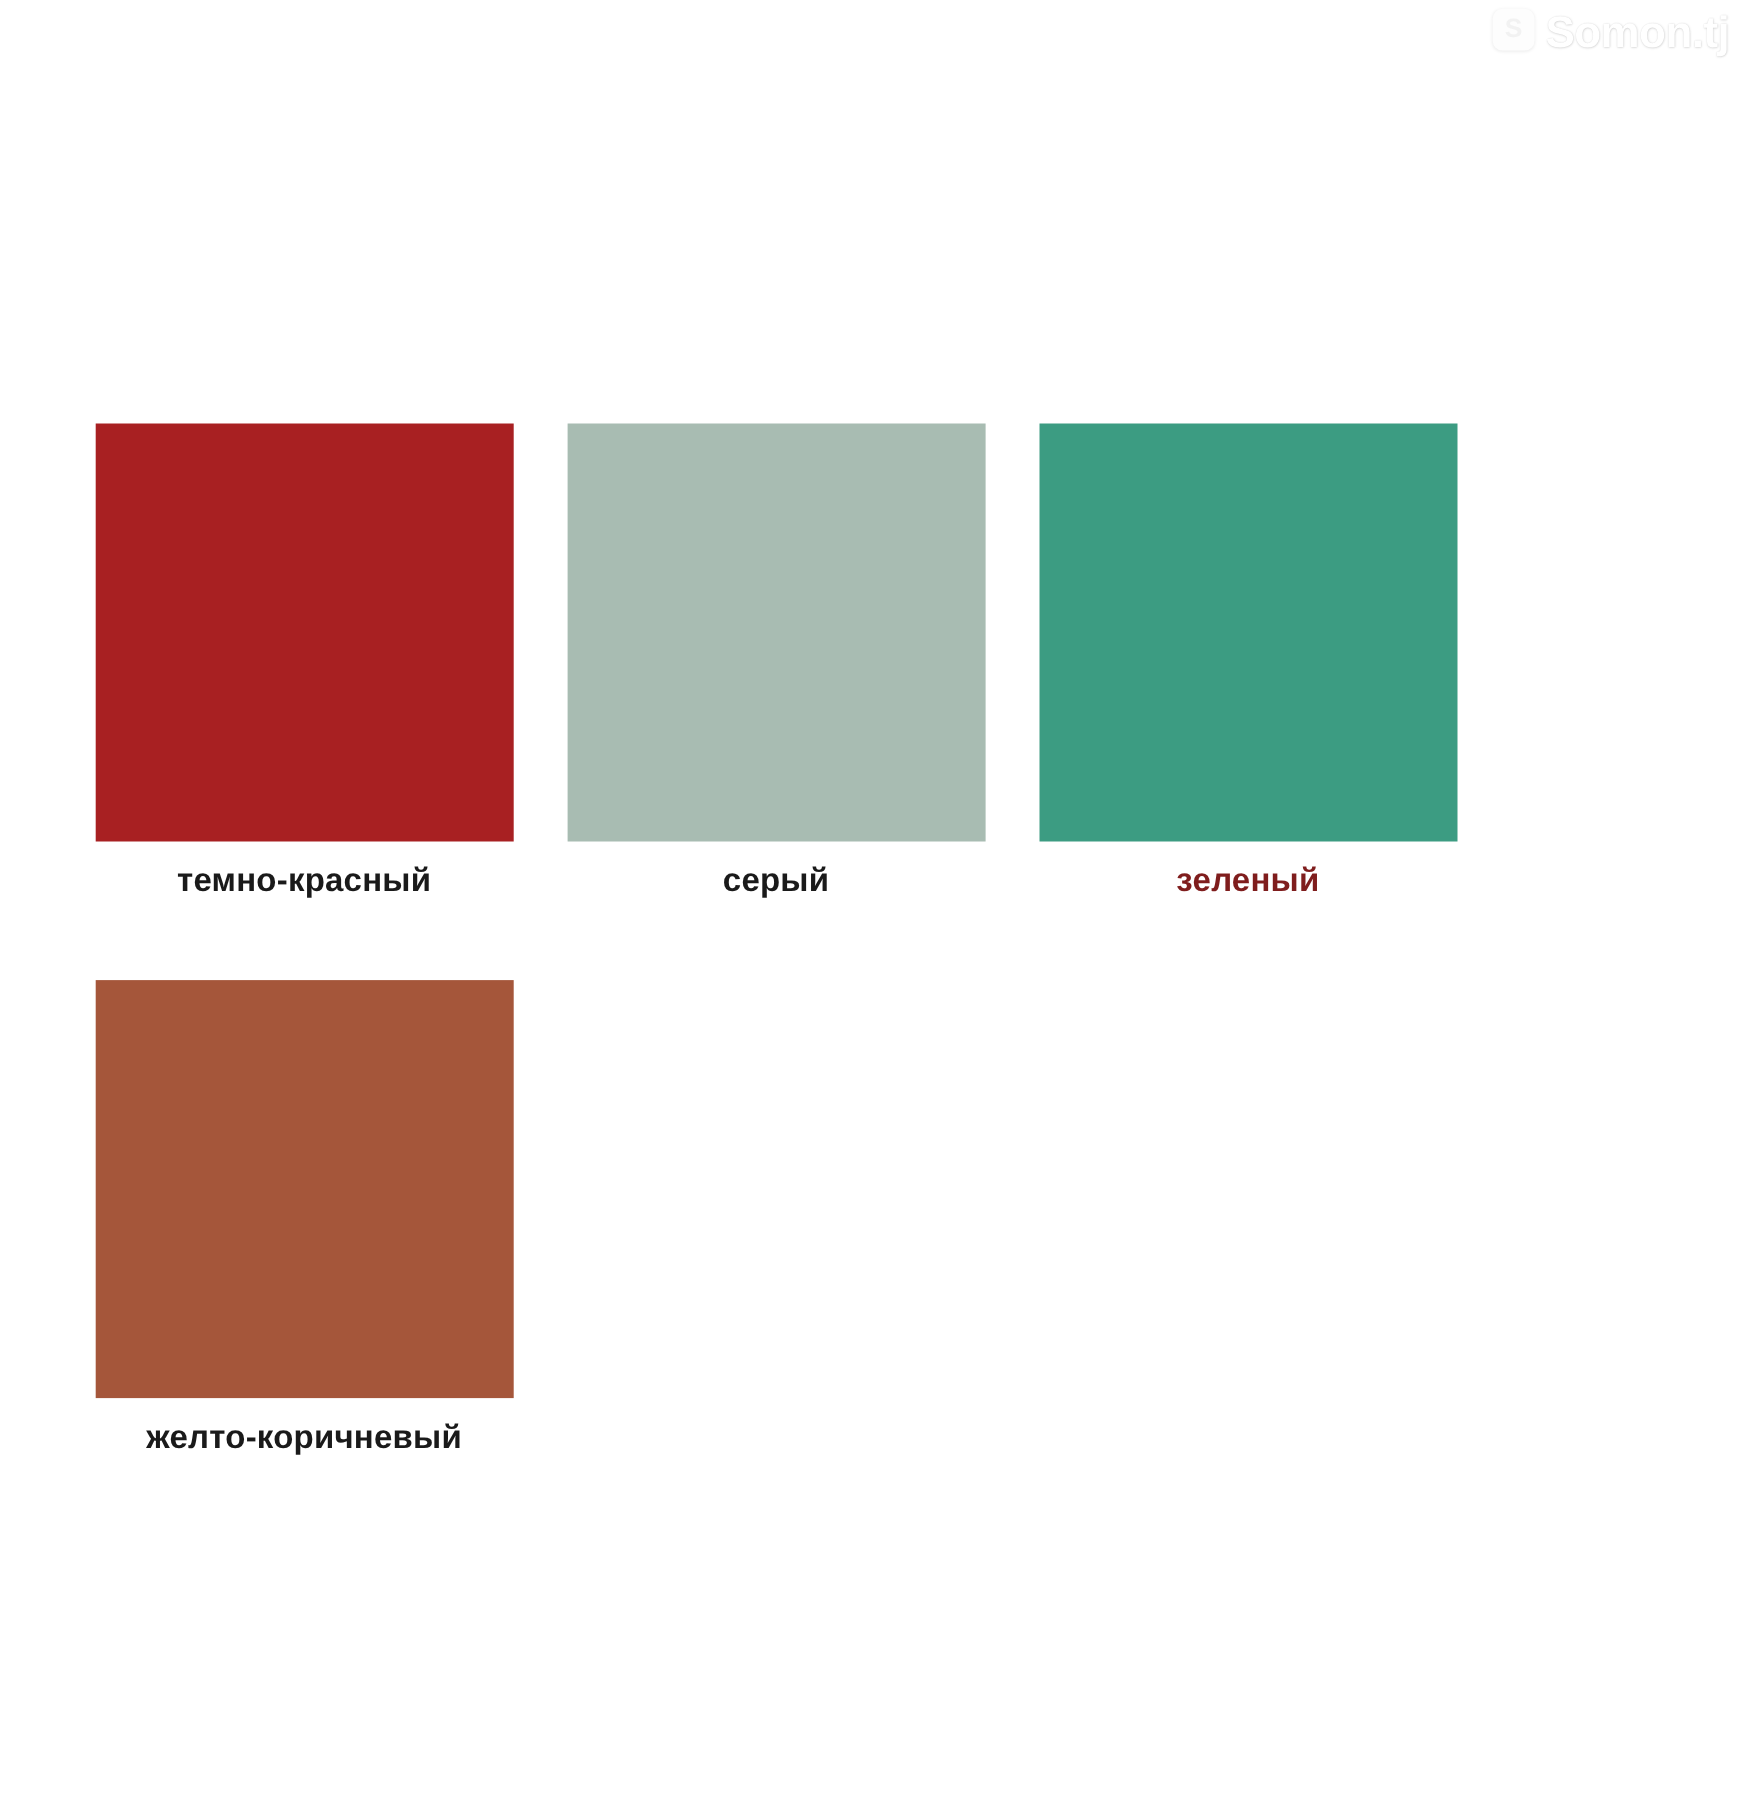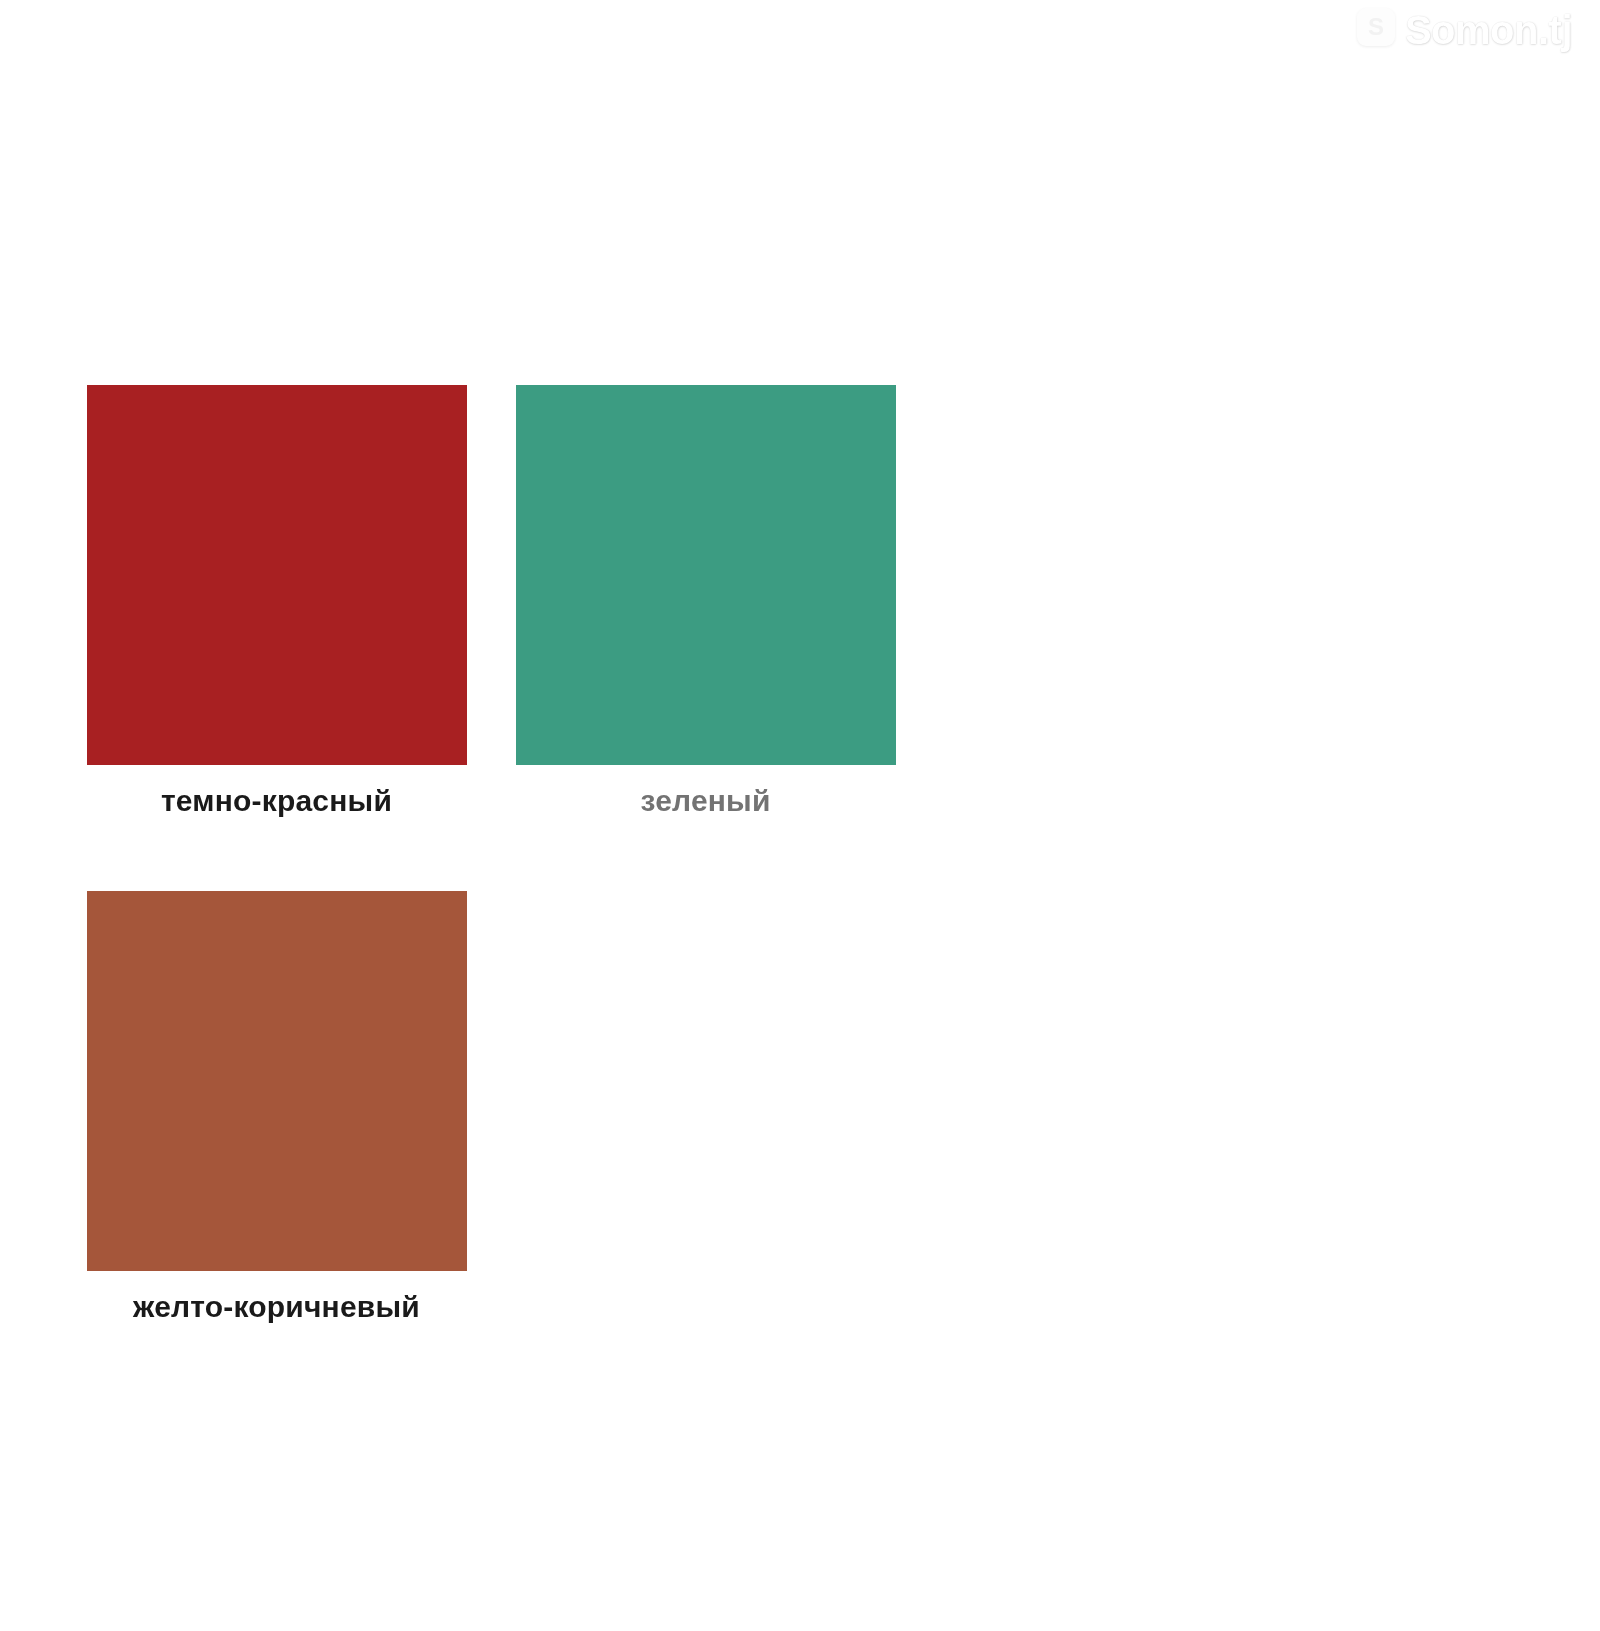--- a/index.html
+++ b/index.html
@@ -92,22 +92,26 @@
   <span class="wm-text">Somon.tj</span>
 </div>
 
 <div id="swatch-grid">
     <div class="swatch-row">
       <div class="swatch-cell">
         <div class="swatch-chip" style="background: rgb(168, 32, 34);"></div>
         <div class="swatch-label" style="color: rgb(26, 26, 26);">темно-красный</div>
       </div>
       <div class="swatch-cell">
+        <div class="swatch-chip" style="background: rgb(168, 188, 178);"></div>
+        <div class="swatch-label" style="color: rgb(26, 26, 26);">серый</div>
+      </div>
+      <div class="swatch-cell">
         <div class="swatch-chip" style="background: rgb(60, 156, 130);"></div>
-        <div class="swatch-label" style="color: #737373;">зеленый</div>
+        <div class="swatch-label" style="color: #7f1d1d;">зеленый</div>
       </div>
     </div>
     <div class="swatch-row">
       <div class="swatch-cell">
         <div class="swatch-chip" style="background: rgb(165, 86, 58);"></div>
         <div class="swatch-label" style="color: rgb(26, 26, 26);">желто-коричневый</div>
       </div>
     </div>
   </div>
 

